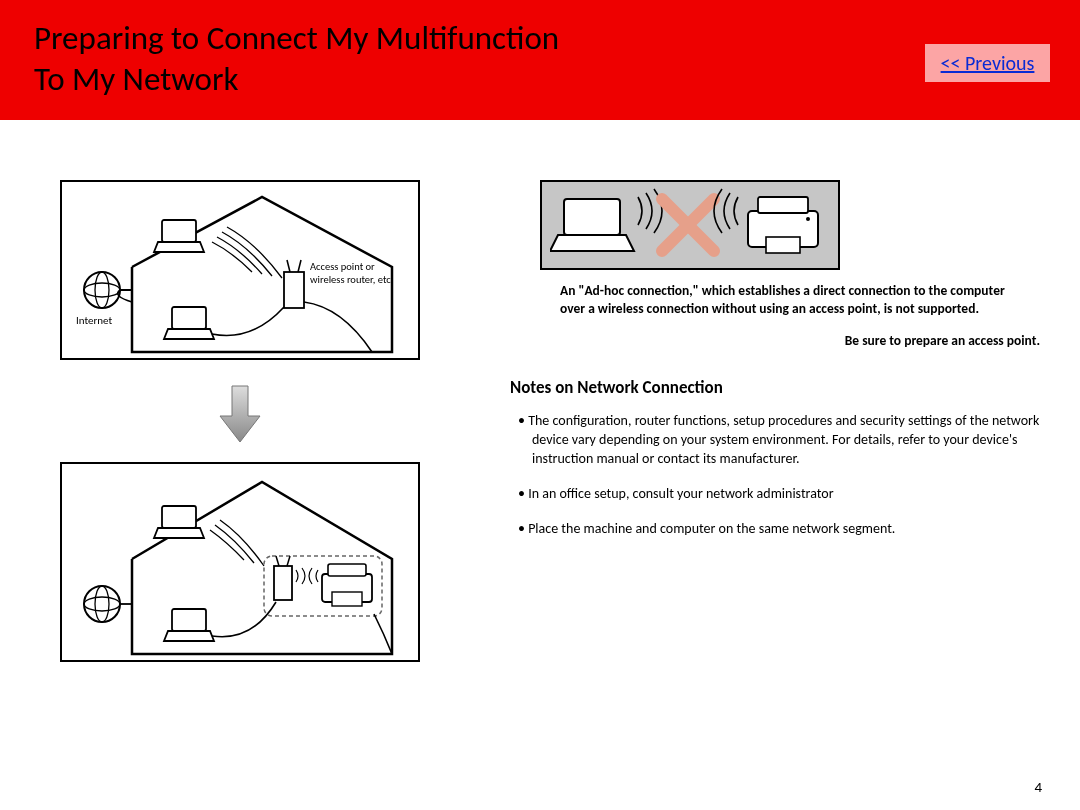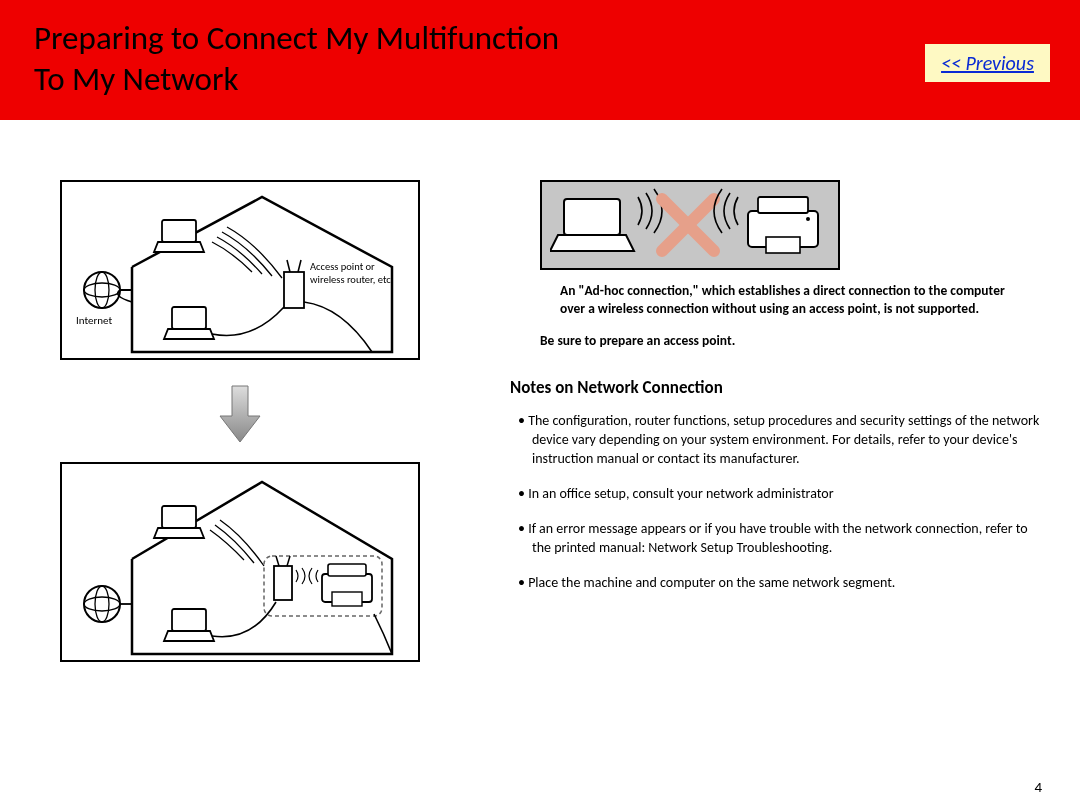--- a/index.html
+++ b/index.html
@@ -19,32 +19,31 @@
     line-height: 1.25;
   }
   .nav-buttons {
     position: absolute;
     top: 44px;
     right: 30px;
     display: flex;
     gap: 20px;
   }
   .nav-btn {
-    background: #fef9c3;
+    background: #fca5a5;
     color: #0a2bd4;
     font-size: 20px;
     text-decoration: underline;
     padding: 4px 8px;
     min-width: 125px;
     height: 38px;
     display: flex;
     align-items: center;
     justify-content: center;
     cursor: pointer;
-    font-style: italic;
   }
   .content {
     display: flex;
     padding: 60px 30px 0 30px;
     gap: 60px;
   }
   .left-col {
     width: 420px;
     display: flex;
     flex-direction: column;
@@ -82,20 +81,21 @@
     font-weight: bold;
     line-height: 1.35;
     padding: 0 0 0 50px;
     max-width: 520px;
   }
   .adhoc-note2 {
     font-size: 13.5px;
     font-weight: bold;
     margin-top: 14px;
     padding-left: 30px;
+    text-align: right;
   }
   .notes-heading {
     font-size: 17px;
     font-weight: bold;
     margin: 28px 0 14px 0;
   }
   ul.notes {
     list-style: none;
     padding-left: 8px;
   }
@@ -273,20 +273,19 @@
         </svg>
       </div>
 
       <div class="adhoc-note">An "Ad-hoc connection," which establishes a direct connection to the computer over a wireless connection without using an access point, is not supported.</div>
       <div class="adhoc-note2">Be sure to prepare an access point.</div>
 
       <div class="notes-heading">Notes on Network Connection</div>
       <ul class="notes">
         <li>The configuration, router functions, setup procedures and security settings of the network device vary depending on your system environment. For details, refer to your device's instruction manual or contact its manufacturer.</li>
         <li>In an office setup, consult your network administrator</li>
-        <li>If an error message appears or if you have trouble with the network connection, refer to the printed manual: Network Setup Troubleshooting.</li>
         <li>Place the machine and computer on the same network segment.</li>
       </ul>
     </div>
   </div>
 
   <div class="page-number">4</div>
 </div>
 
 </body></html>

